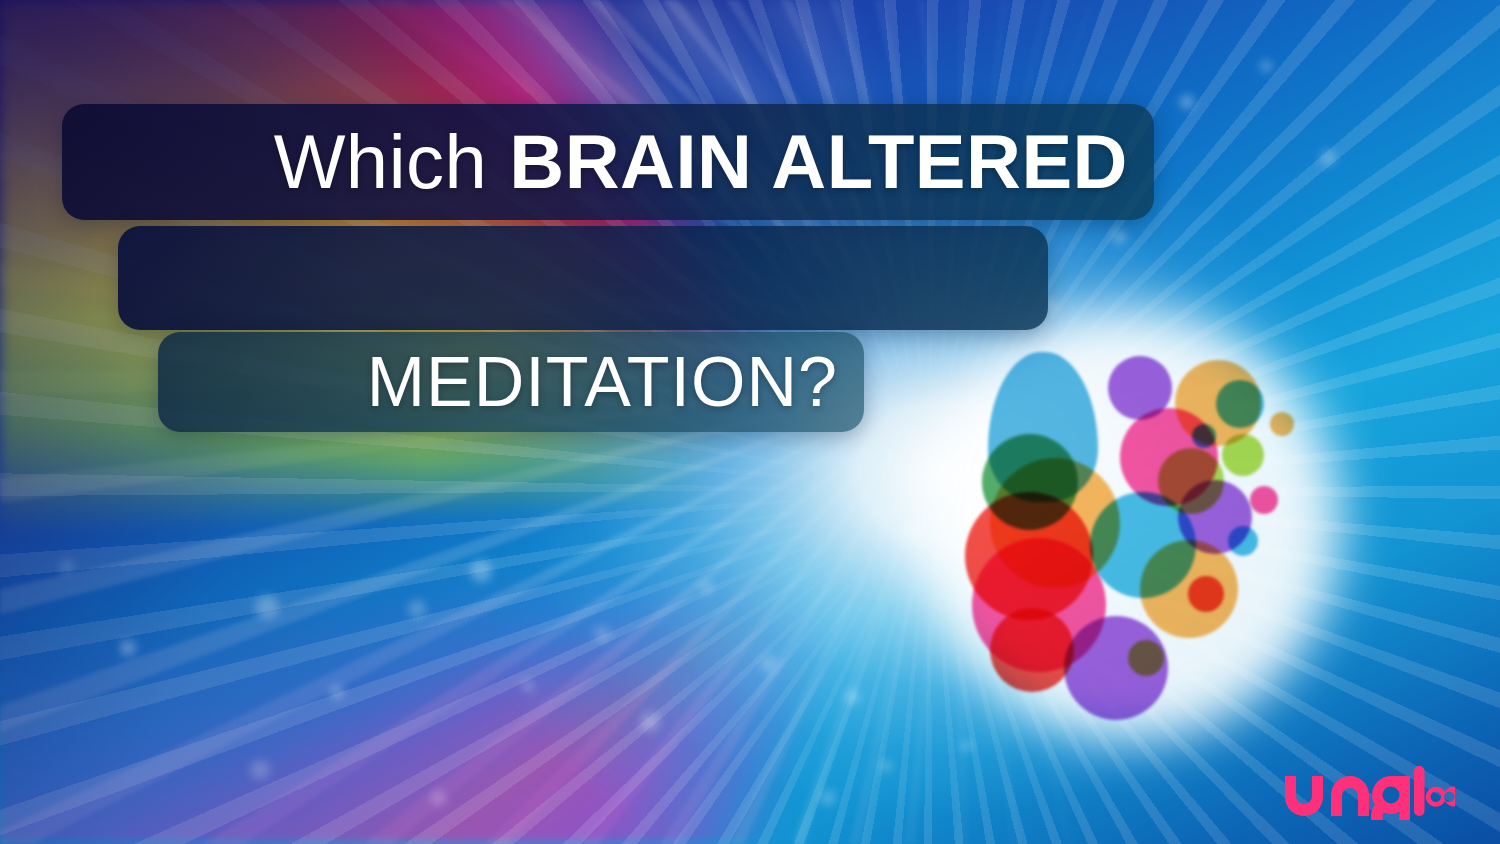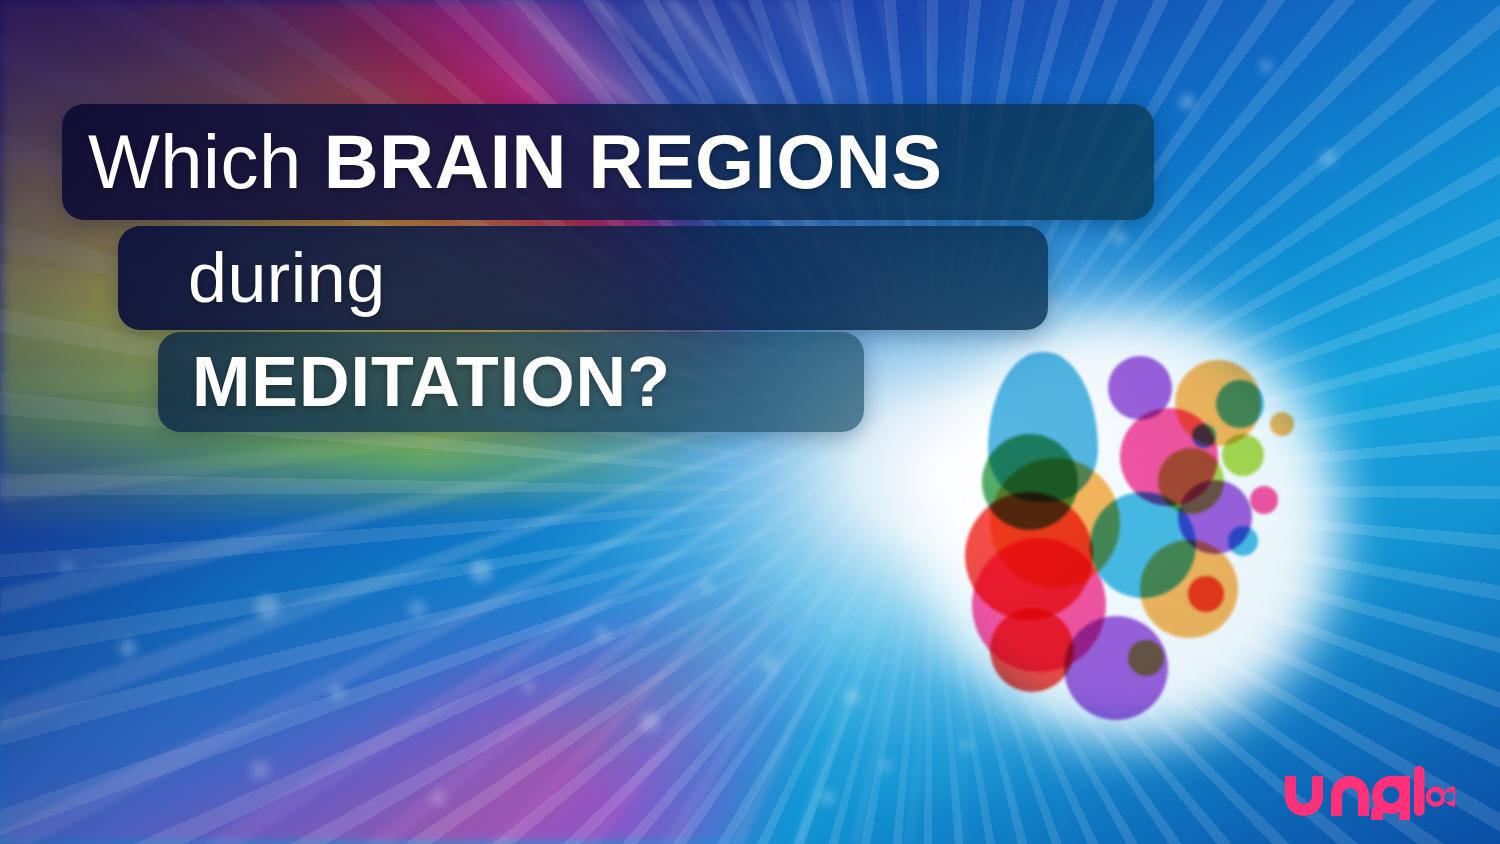--- a/index.html
+++ b/index.html
@@ -143,40 +143,41 @@
   }
 
   
   .hl-box{
     position:absolute;
     border-radius:22px;
     display:flex; align-items:center;
     padding:11px 26px;
     white-space:nowrap;
     box-shadow:0 5px 22px rgba(0,20,50,.30);
+    justify-content:flex-end;
   }
   #line1{
     left:62px; top:104px; width:1092px; height:116px;
     background:linear-gradient(100deg, rgba(14,12,52,0.93) 0%, rgba(15,18,66,0.90) 36%, rgba(12,46,82,0.84) 72%, rgba(10,60,88,0.80) 100%);
   }
   #line2{
     left:118px; top:226px; width:930px; height:104px;
     background:linear-gradient(100deg, rgba(10,16,60,0.93) 0%, rgba(10,30,74,0.88) 45%, rgba(10,52,84,0.82) 100%);
   }
   #line3{
     left:158px; top:332px; width:706px; height:100px;
     background:linear-gradient(100deg, rgba(14,42,70,0.86) 0%, rgba(22,64,92,0.80) 50%, rgba(34,86,110,0.72) 100%);
   }
 
   .t-light{ color:#fff; font-weight:300; font-size:76px; letter-spacing:.5px; line-height:1;
             text-shadow:0 2px 7px rgba(0,0,0,.30); }
   .t-bold { color:#fff; font-weight:700; font-size:76px; letter-spacing:.5px; line-height:1;
             text-shadow:0 2px 7px rgba(0,0,0,.30); }
   #line2 .t-light{ font-size:70px; }
-  #line3 .t-bold { font-size:70px; font-weight:700; letter-spacing:1px;margin-left:8px; }
+  #line3 .t-bold { font-size:70px; font-weight:400; letter-spacing:1px;margin-left:8px; }
 
   .t-grad{
     font-size:70px; font-weight:800; font-style:italic; line-height:1;
     letter-spacing:0px;
     background-image:linear-gradient(96deg,
        #e8278e 0%, #ec2a80 12%, #f02e63 26%, #f53a3f 40%,
        #f8502c 52%, #fb6a22 62%, #fd8f1d 74%, #ffb61c 86%, #ffcf2e 100%);
     -webkit-background-clip:text; background-clip:text;
     color:transparent; -webkit-text-fill-color:transparent;
     filter:drop-shadow(2px 3px 3px rgba(0,0,0,.45));
@@ -250,27 +251,26 @@
       <div class="blob" style="left: 232px; top: 84px; width: 24px; height: 24px; background: rgb(32, 174, 224);"></div>
       <div class="blob" style="left: 310px; top: 72px; width: 24px; height: 24px; background: rgb(249, 167, 58);"></div>
       <div class="blob" style="left: 262px; top: 94px; width: 42px; height: 42px; background: rgb(155, 211, 42);"></div>
       <div class="blob" style="left: 290px; top: 146px; width: 28px; height: 28px; background: rgb(251, 47, 140);"></div>
       <div class="blob" style="left: 268px; top: 186px; width: 30px; height: 30px; background: rgb(32, 174, 224);"></div>
     </div>
 
   <div class="hl-box" id="line1">
     <span class="t-light">Which</span>
     <span class="sp"></span>
-    <span class="t-bold">BRAIN REGIONS</span>
+    <span class="t-bold">BRAIN ALTERED</span>
   </div>
 
   <div class="hl-box" id="line2">
     <span class="sp"></span>
     <span class="sp"></span>
-    <span class="t-light">during</span>
   </div>
 
   <div class="hl-box" id="line3">
     <span class="t-bold">MEDITATION?</span>
   </div>
 
   <div id="logo" title="ungloo">
     <svg width="172" height="54" viewBox="0 0 172 54" aria-label="ungloo">
       <g fill="#ff2f7a">
 

